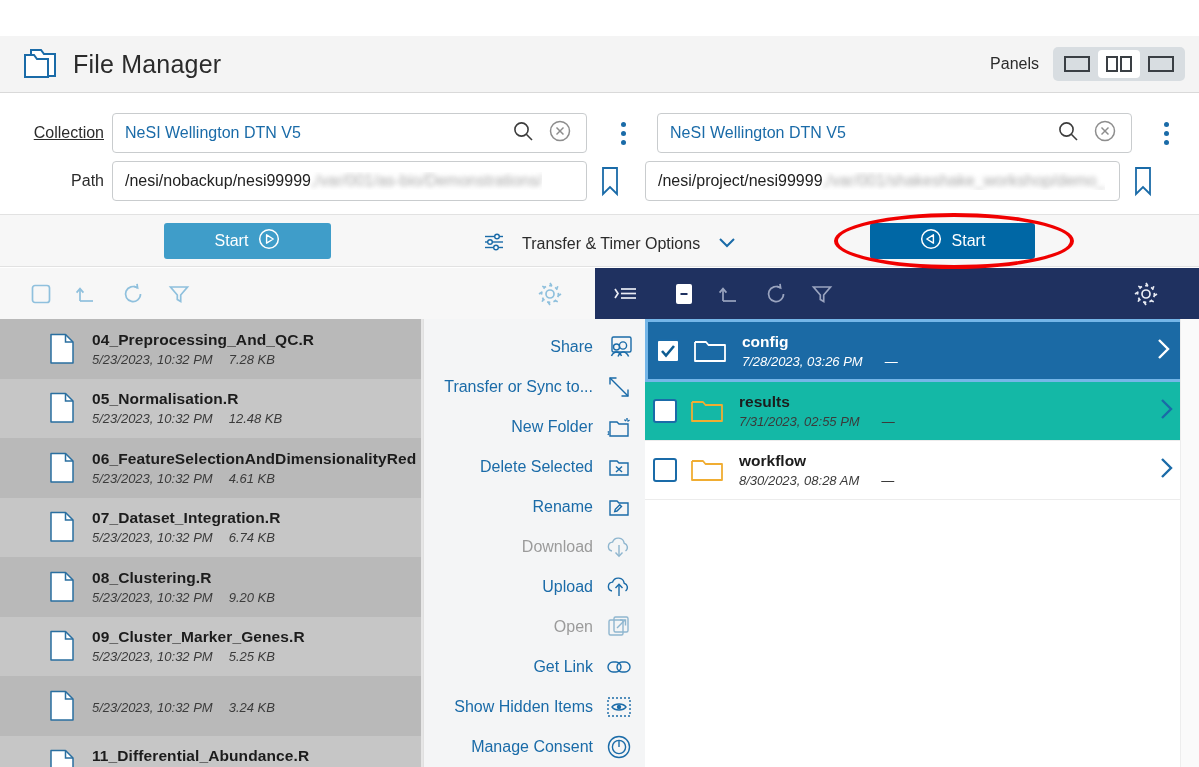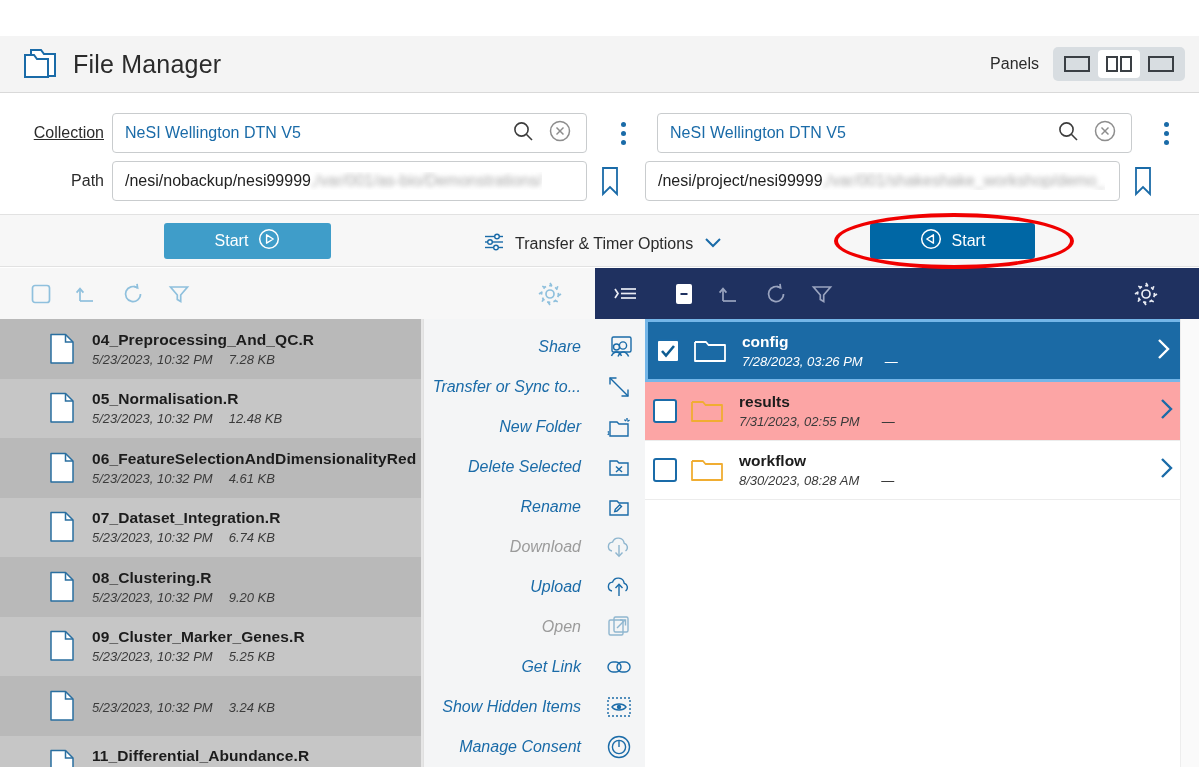--- a/index.html
+++ b/index.html
@@ -90,21 +90,21 @@
   .btn-start {
     position:absolute; height: 36px; border-radius: 3px;
     display:flex; align-items:center; justify-content:center; gap: 10px;
     color: #fff; font-size: 16px; cursor: pointer; border: none;
   }
   .btn-start-left { left: 164px; top: 8px; width: 167px; background: #3f9dc9; }
   .btn-start-right { left: 870px; top: 8px; width: 165px; background: #0067a5; }
 
   .transfer-opts {
     position:absolute; left: 483px; top: 16px;
-    display:flex; align-items:center; gap: 10px; cursor: pointer;
+    display:flex; align-items:center; gap: 17px; cursor: pointer;
     font-size: 16px; color: #2b2b2b;
   }
 
   .redellipse {
     position:absolute; left: 834px; top: 177px; width: 240px; height: 56px;
     border: 4px solid #f00000; border-radius: 50%; pointer-events:none; z-index: 30;
   }
 
   
   .toolbar-left {
@@ -137,37 +137,37 @@
   .fsub .sz { margin-left: 16px; }
 
   
   .ctxmenu {
     position:absolute; left: 423px; top: 283px; width: 222px; height: 484px;
     background: #f4f5f6; border-left: 1px solid #e0e0e0; z-index: 20;
     padding-top: 8px;
   }
   .mi {
     height: 40px; display:flex; align-items:center; justify-content:flex-end;
-    padding-right: 12px; gap: 24px; cursor:pointer;font-style:italic;
+    padding-right: 12px; gap: 12px; cursor:pointer;
   }
   .mi .mlabel { font-size: 16px; color: #1a6ba8; }
   .mi.disabled .mlabel { color: #9b9b9b; }
   .mi .micon { width: 28px; height:28px; display:flex; align-items:center; justify-content:center; }
 
   
   .list-right {
     position:absolute; left: 645px; top:283px; width: 554px; height: 484px;
     background: #ffffff; overflow:hidden;
   }
   .drow {
     height: 59px; display:flex; align-items:center; padding-left: 8px;
     border-bottom: 1px solid #ececec; position:relative;
   }
   .drow.sel { background: #1b6aa5; border: 3px solid #74b6e8; height: 63px; }
-  .drow.alt { background: #fca5a5; justify-content: center; }
+  .drow.alt { background: #14b8a6; justify-content: center; }
   .cbx {
     width: 24px; height: 24px; border: 2px solid #1a6ba8; border-radius: 3px;
     background:#fff; flex:0 0 24px; display:flex; align-items:center; justify-content:center;
     cursor:pointer;
   }
   .cbx.checked { background:#fff; }
   .dicon { width: 40px; flex:0 0 40px; margin-left: 10px; display:flex; align-items:center; justify-content:center; }
   .dmeta { margin-left: 12px; }
   .dname { font-size: 15.5px; font-weight: 700; color:#1c1c1c; }
   .drow.sel .dname { color:#ffffff; }

